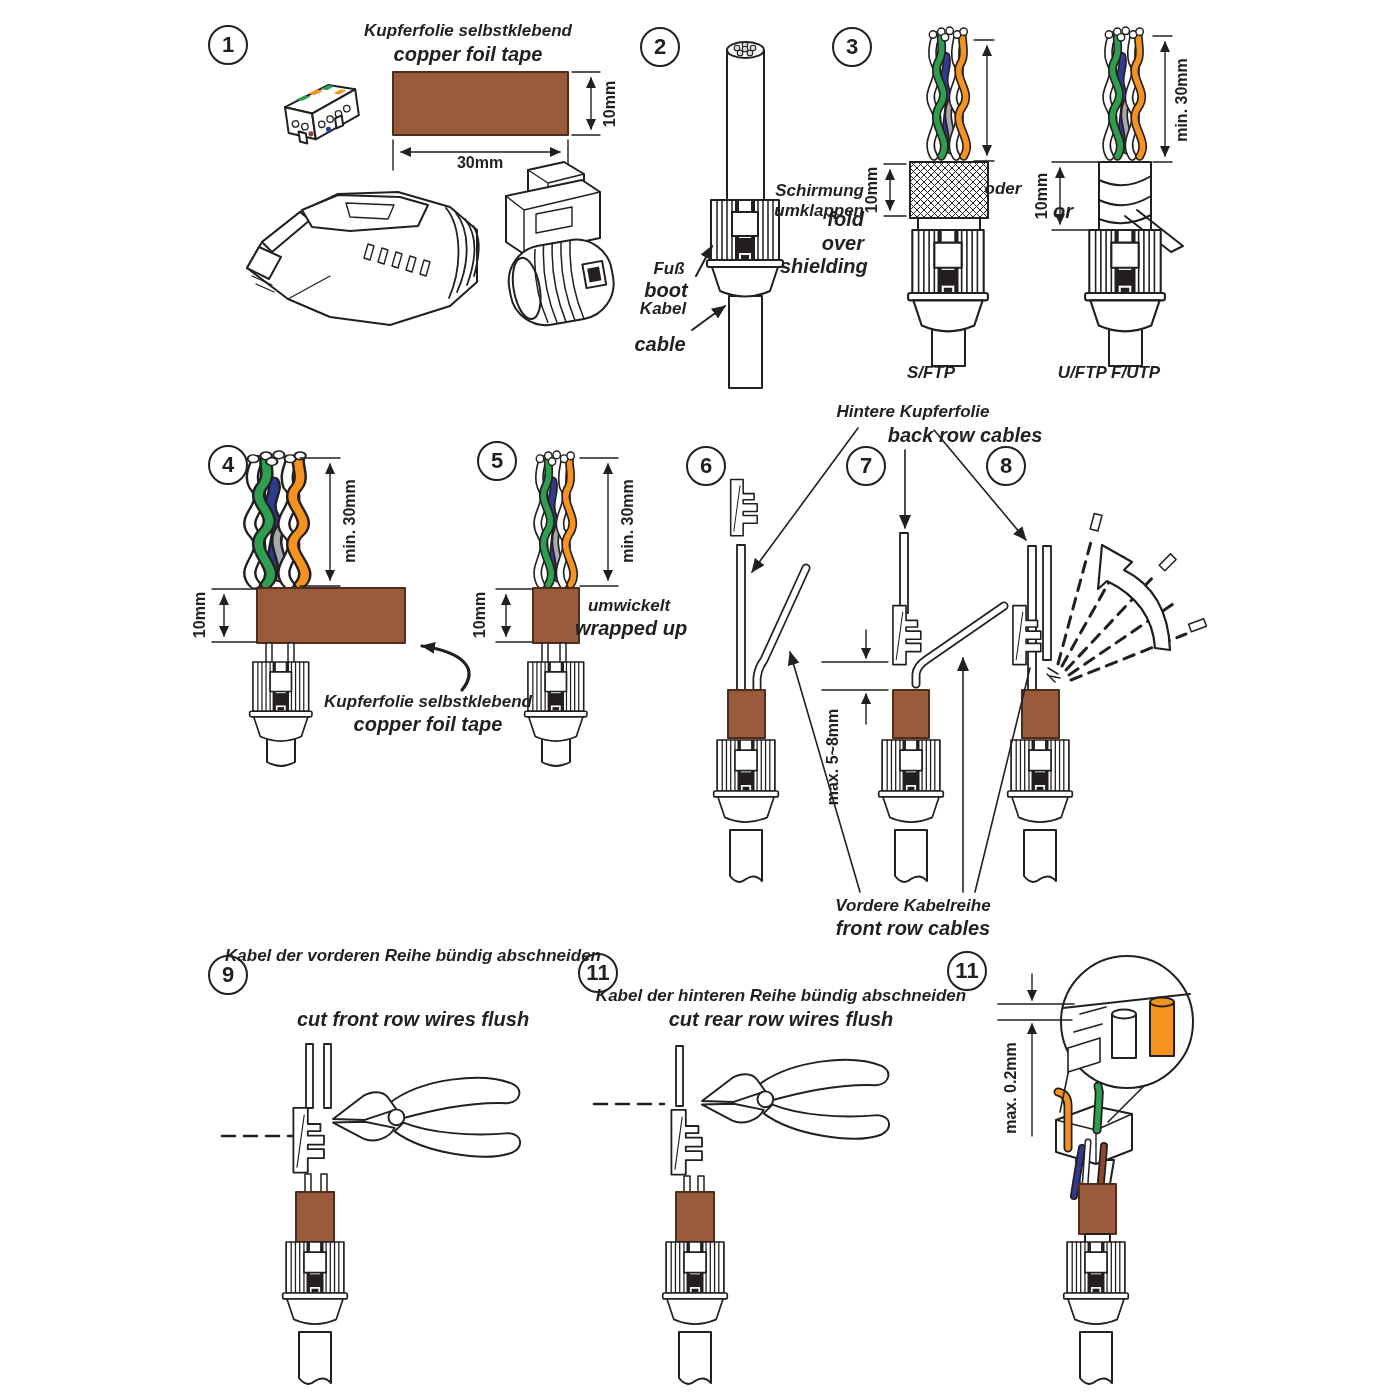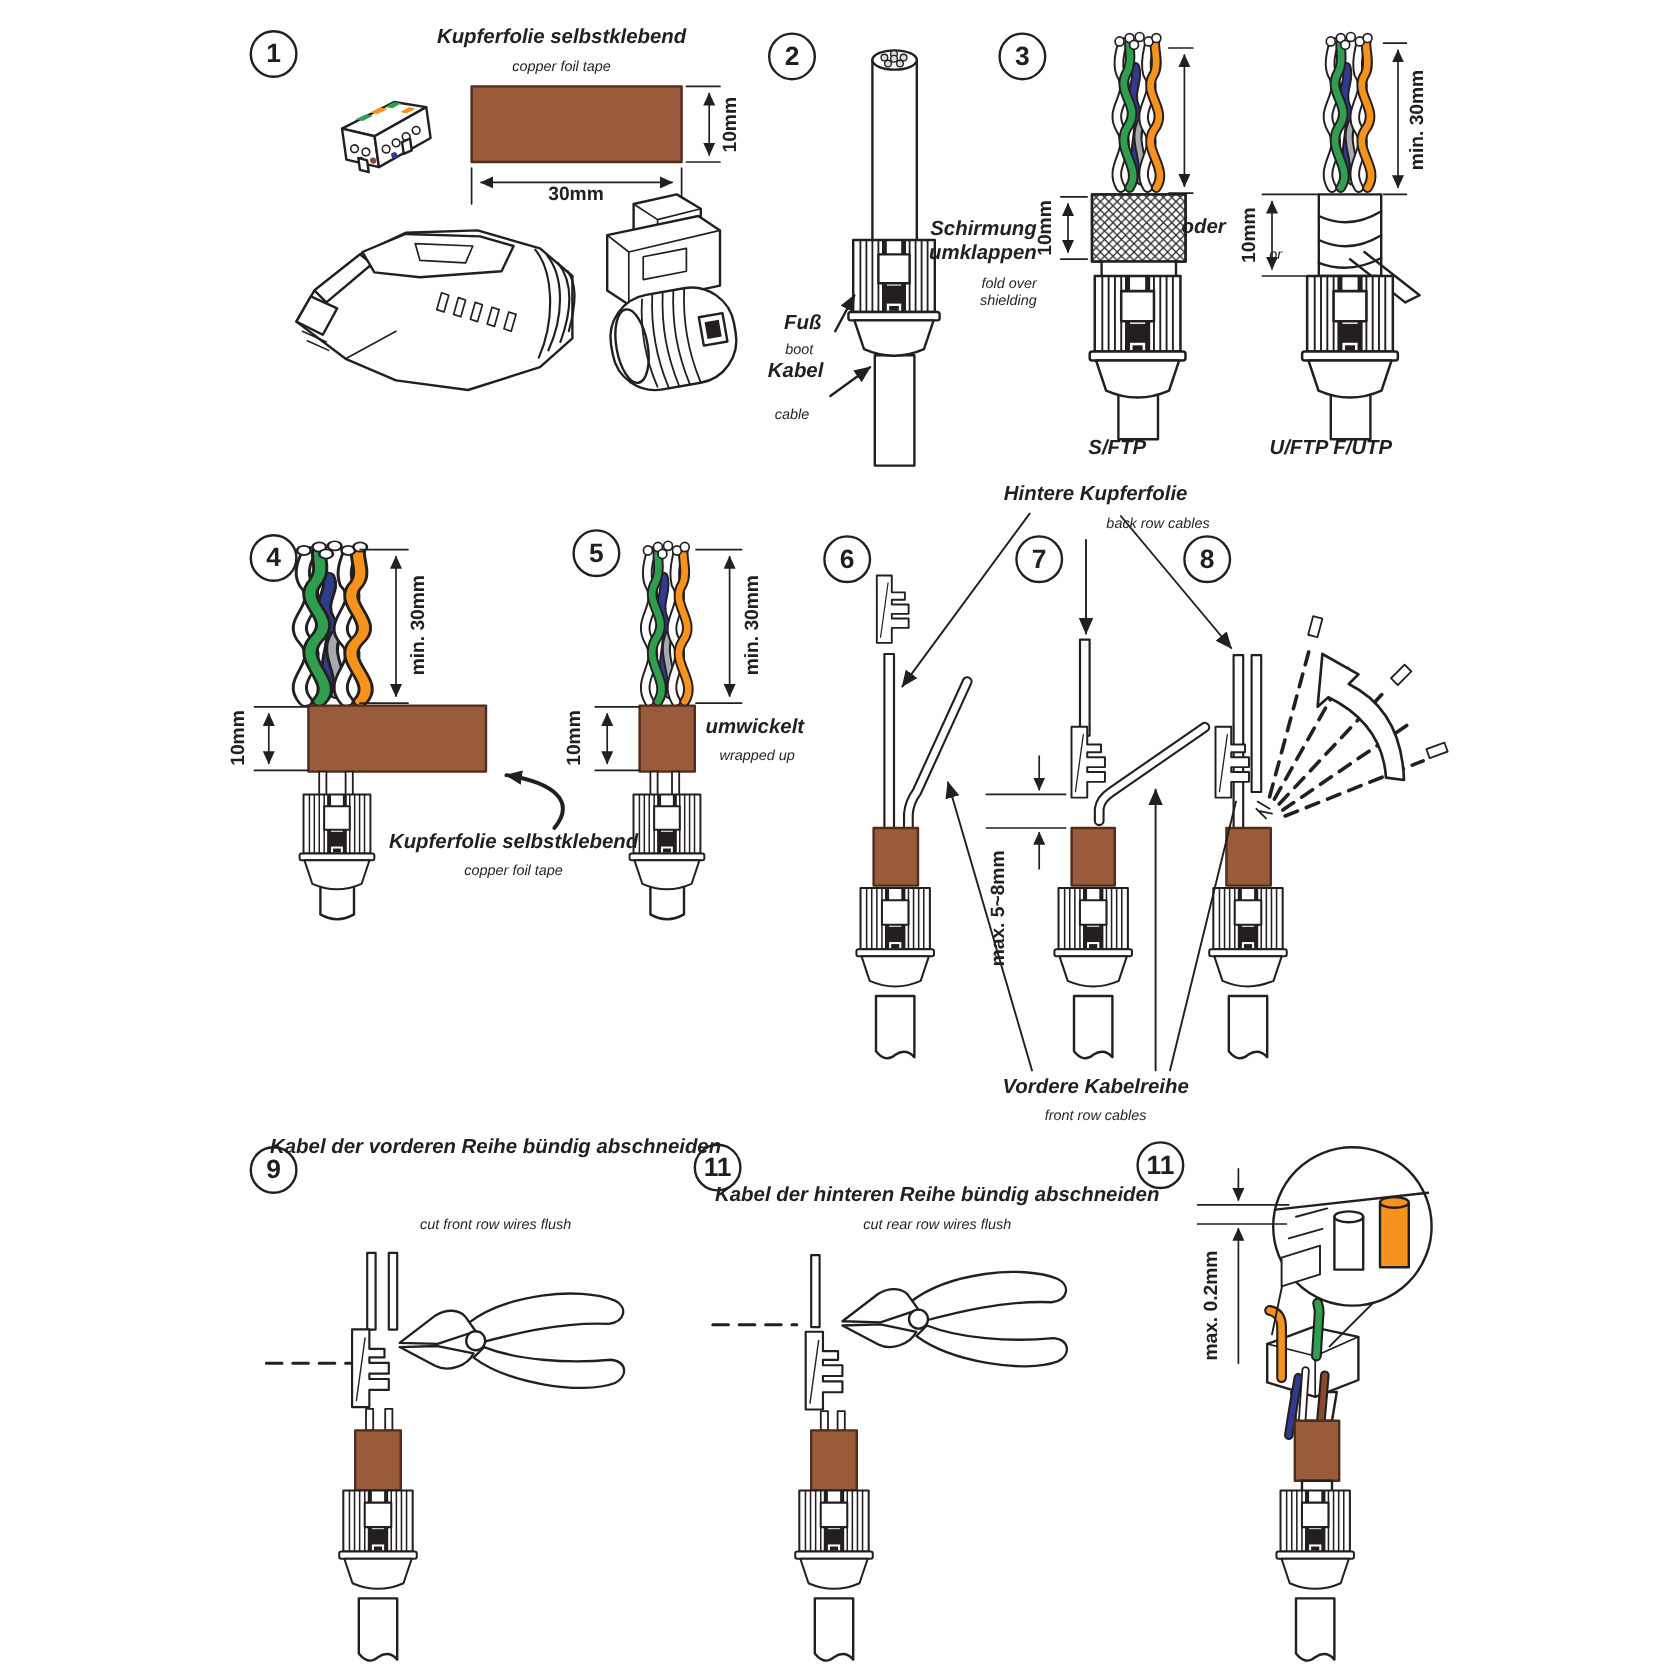--- a/index.html
+++ b/index.html
@@ -1,21 +1,21 @@
 <!DOCTYPE html>
 <html><head>
 <meta charset="utf-8">
 <style>
   html,body{margin:0;padding:0;background:#fff;}
   #stage{position:relative;width:1400px;height:1400px;background:#fff;overflow:hidden;
          font-family:"Liberation Sans",sans-serif;color:#231f20;}
   #art{position:absolute;left:0;top:0;}
   .lbl{position:absolute;transform:translate(-50%,-50%);white-space:nowrap;line-height:1.18;}
   .de{font-weight:bold;font-size:17px;font-style:italic;}
-  .en{font-style:italic;font-size:12px;font-weight:normal;}
+  .en{font-style:italic;font-size:20px;font-weight:bold;}
   .dim{font-weight:bold;font-size:16px;}
   .vert{transform:translate(-50%,-50%) rotate(-90deg);}
   .rt{transform:translate(-100%,-50%);text-align:right;white-space:normal;margin-top:25px;}
   .step-circle{position:absolute;width:36px;height:36px;border:2.5px solid #231f20;border-radius:50%;
     display:flex;align-items:center;justify-content:center;font-size:22px;font-weight:bold;
     transform:translate(-50%,-50%);background:#fff;}
 </style>
 </head>
 <body>
 

